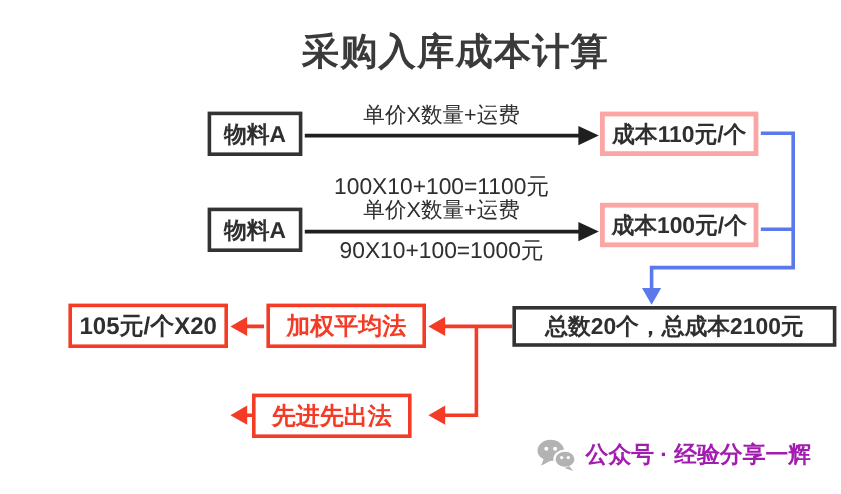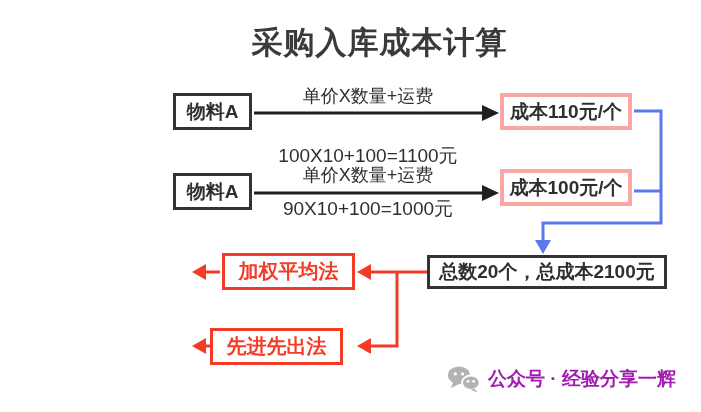--- a/index.html
+++ b/index.html
@@ -4,21 +4,21 @@
 <style>
   html,body{margin:0;padding:0;background:#ffffff;}
   body{font-family:"Liberation Sans","DejaVu Sans",sans-serif;}
   #canvas{position:relative;width:701px;height:412px;background:#ffffff;overflow:hidden;}
   .abs{position:absolute;}
   #title{left:0;top:22px;width:100%;text-align:center;font-size:31px;font-weight:bold;color:#3a3a3a;letter-spacing:1px;padding-left:29px;}
   .row-label{font-size:19px;font-weight:bold;color:#2f2f2f;}
   .box{display:flex;align-items:center;justify-content:center;box-sizing:border-box;background:#fff;}
   .mat-box{border:3px solid #333333;width:79px;height:37px;font-size:19px;font-weight:bold;color:#2f2f2f;}
   .blue-box{border:4px solid #fca5a5;width:132px;height:37px;font-size:19px;font-weight:bold;color:#2f2f2f;}
-  .black-box{border:3px solid #333333;width:240px;height:34px;font-size:19px;font-weight:bold;color:#2f2f2f;}
+  .black-box{border:3px solid #333333;width:270px;height:34px;font-size:19px;font-weight:bold;color:#2f2f2f;}
   .red-box{border:3px solid #f43b25;font-size:20px;font-weight:bold;}
   .red-box.result{color:#2f2f2f;width:133px;height:37px;}
   .red-box.result2{color:#2f2f2f;width:133px;height:63px;flex-direction:column;line-height:28px;}
   .red-box.method{color:#f43b25;width:133px;height:37px;}
   .formula{width:220px;text-align:center;font-weight:normal;color:#2f2f2f;}
   .formula.top{font-size:18px;}
   .formula.bottom{font-size:19px;}
   #connectors{left:0;top:0;width:701px;height:412px;pointer-events:none;}
   #watermark{left:447px;top:365px;display:flex;align-items:center;gap:8px;color:#a21caf;font-size:19px;font-weight:bold;}
 </style>
@@ -59,20 +59,21 @@
   <div class="abs formula bottom" style="left:258px;top:116px;margin-top:27px;">100X10+100=1100元</div>
   <div class="abs box blue-box" style="left:500px;top:93px;">成本110元/个</div>
 
   <div class="abs box mat-box" style="left:173px;top:173px;">物料A</div>
   <div class="abs formula top" style="left:258px;top:163px;">单价X数量+运费</div>
   <div class="abs formula bottom" style="left:258px;top:196px;">90X10+100=1000元</div>
   <div class="abs box blue-box" style="left:500px;top:169px;">成本100元/个</div>
 
   <div class="abs box black-box" style="left:427px;top:255px;">总数20个，总成本2100元</div>
 
+  <div class="abs box red-box result" style="left:57px;top:253px;">105元/个X20</div>
   <div class="abs box red-box method" style="left:222px;top:253px;">加权平均法</div>
 
   <div class="abs box red-box method" style="left:210px;top:328px;">先进先出法</div>
 
   <div id="watermark" class="abs">
     <svg width="33" height="28" viewBox="0 0 36 30">
       <g fill="#b3b3b3">
         <ellipse cx="13" cy="11" rx="12" ry="9.6"></ellipse>
         <path d="M7 18 L4.2 25 L13 20.5 Z"></path>
       </g>

